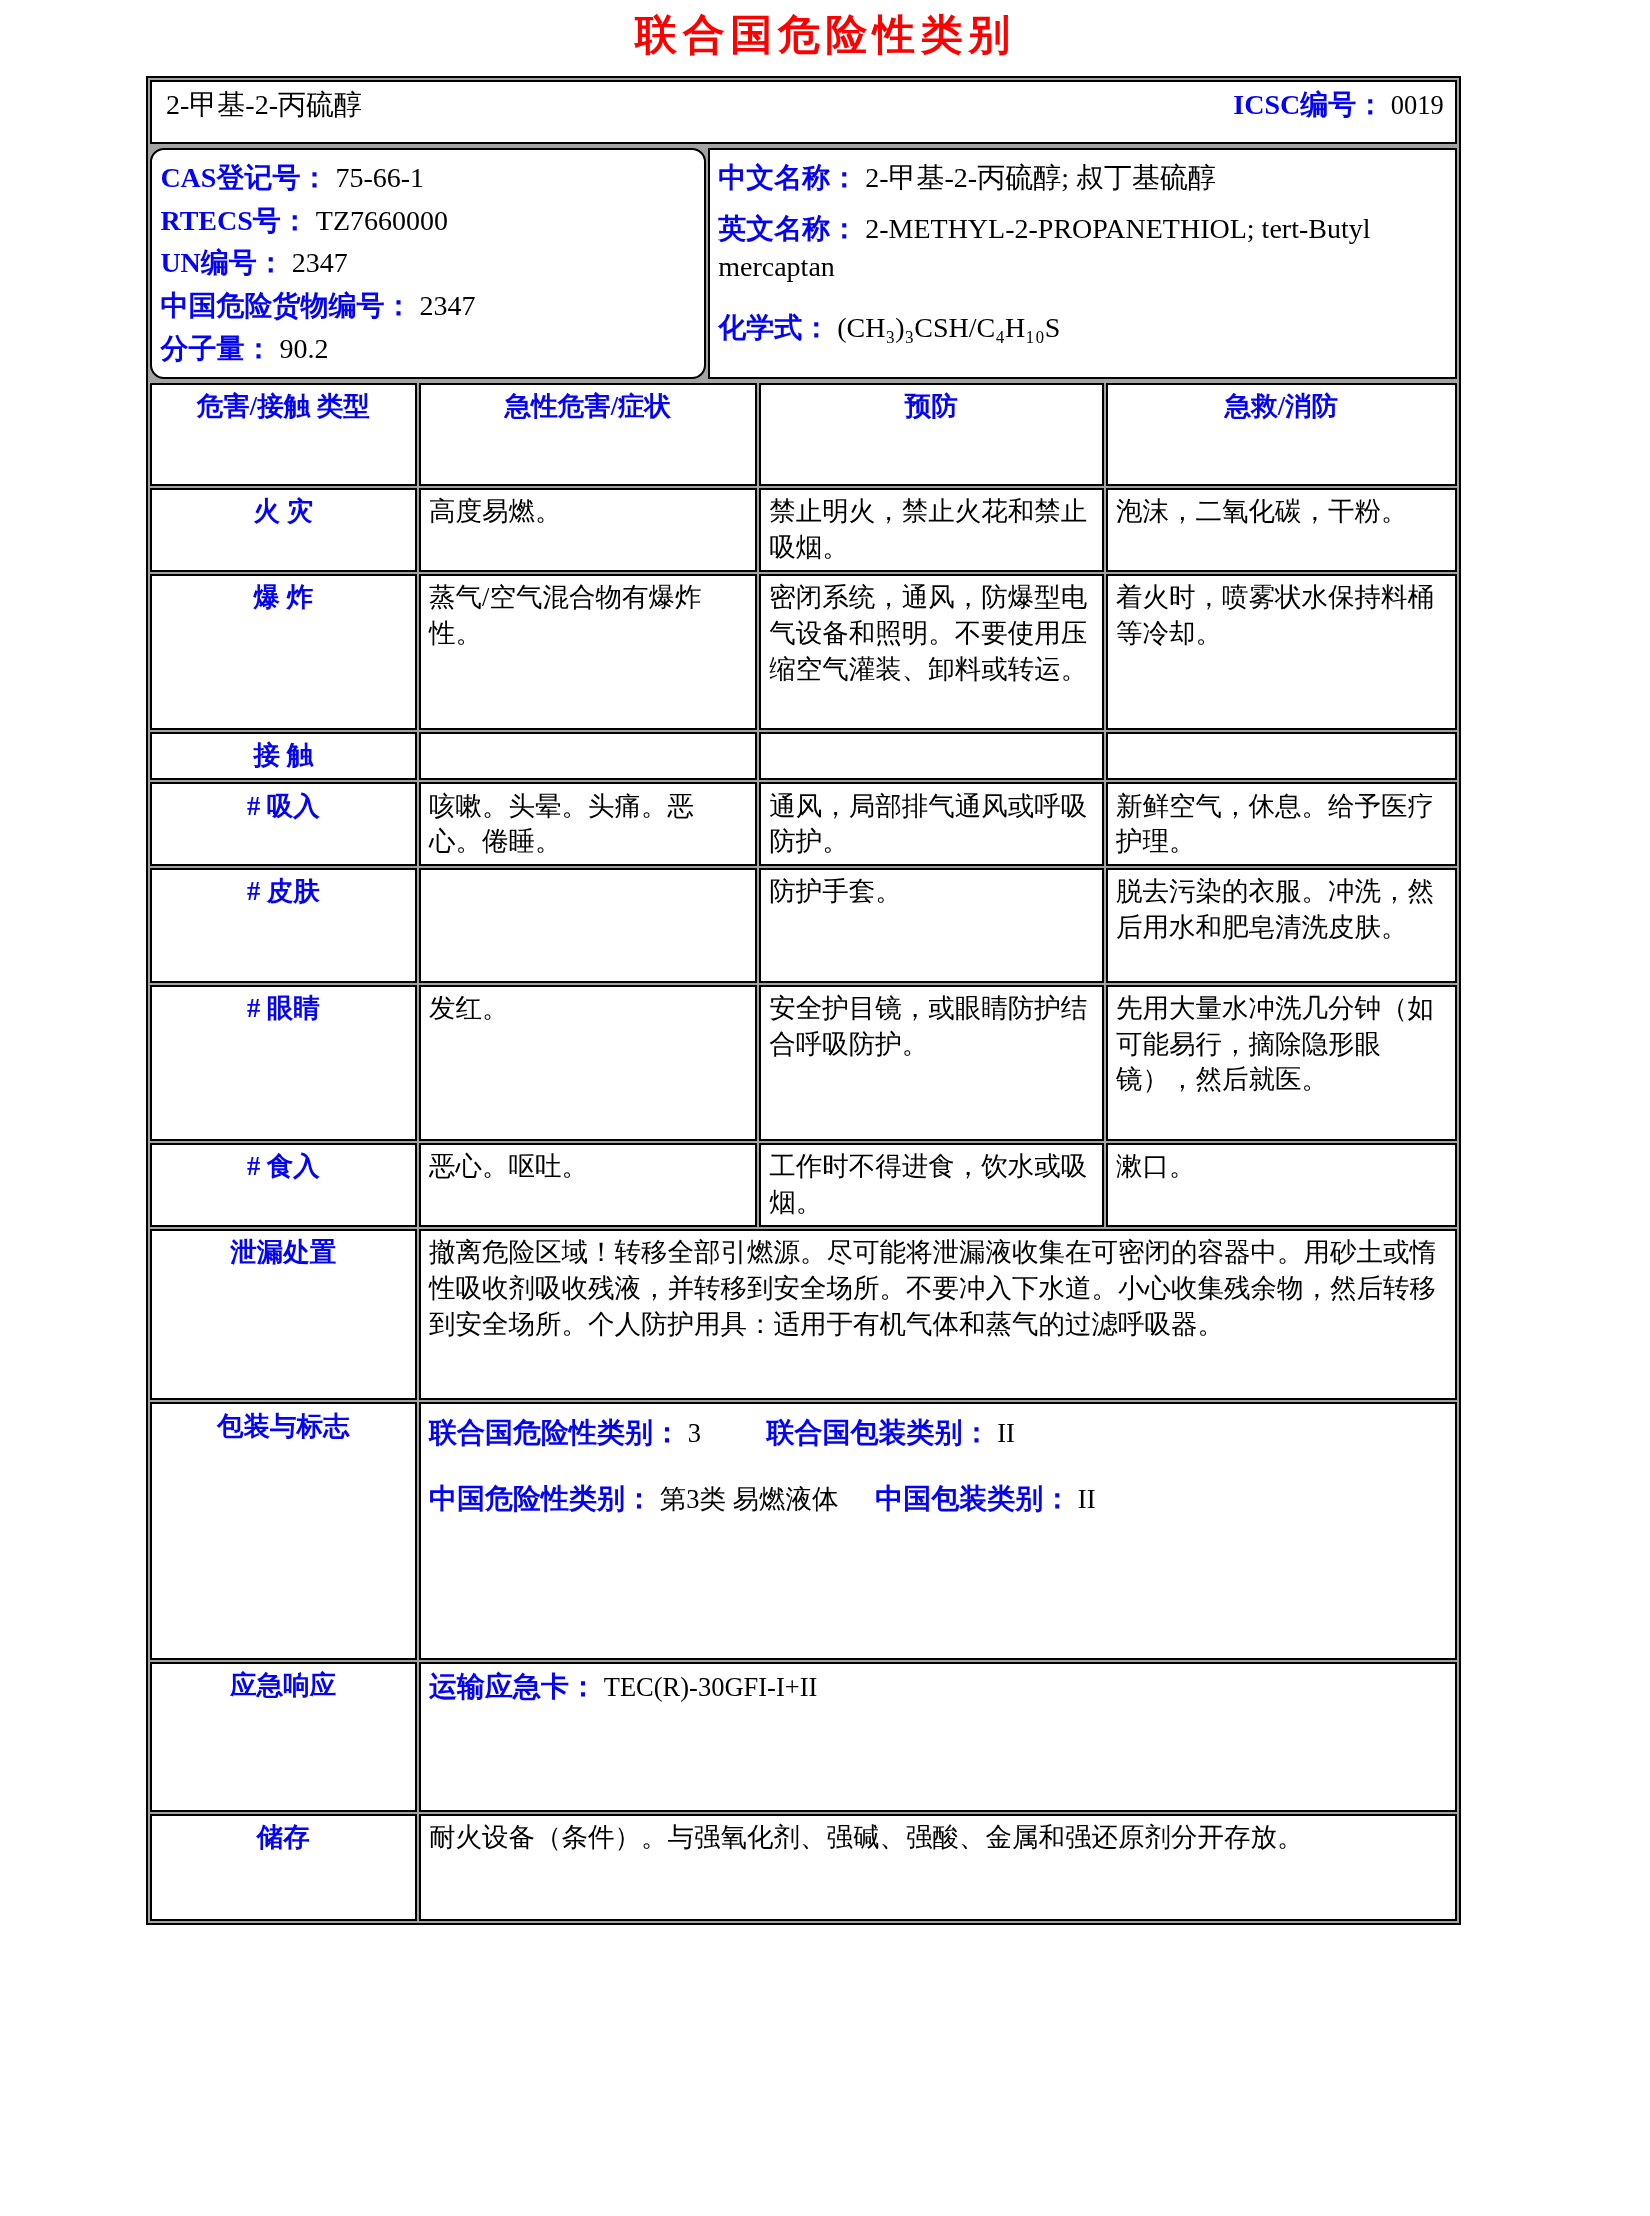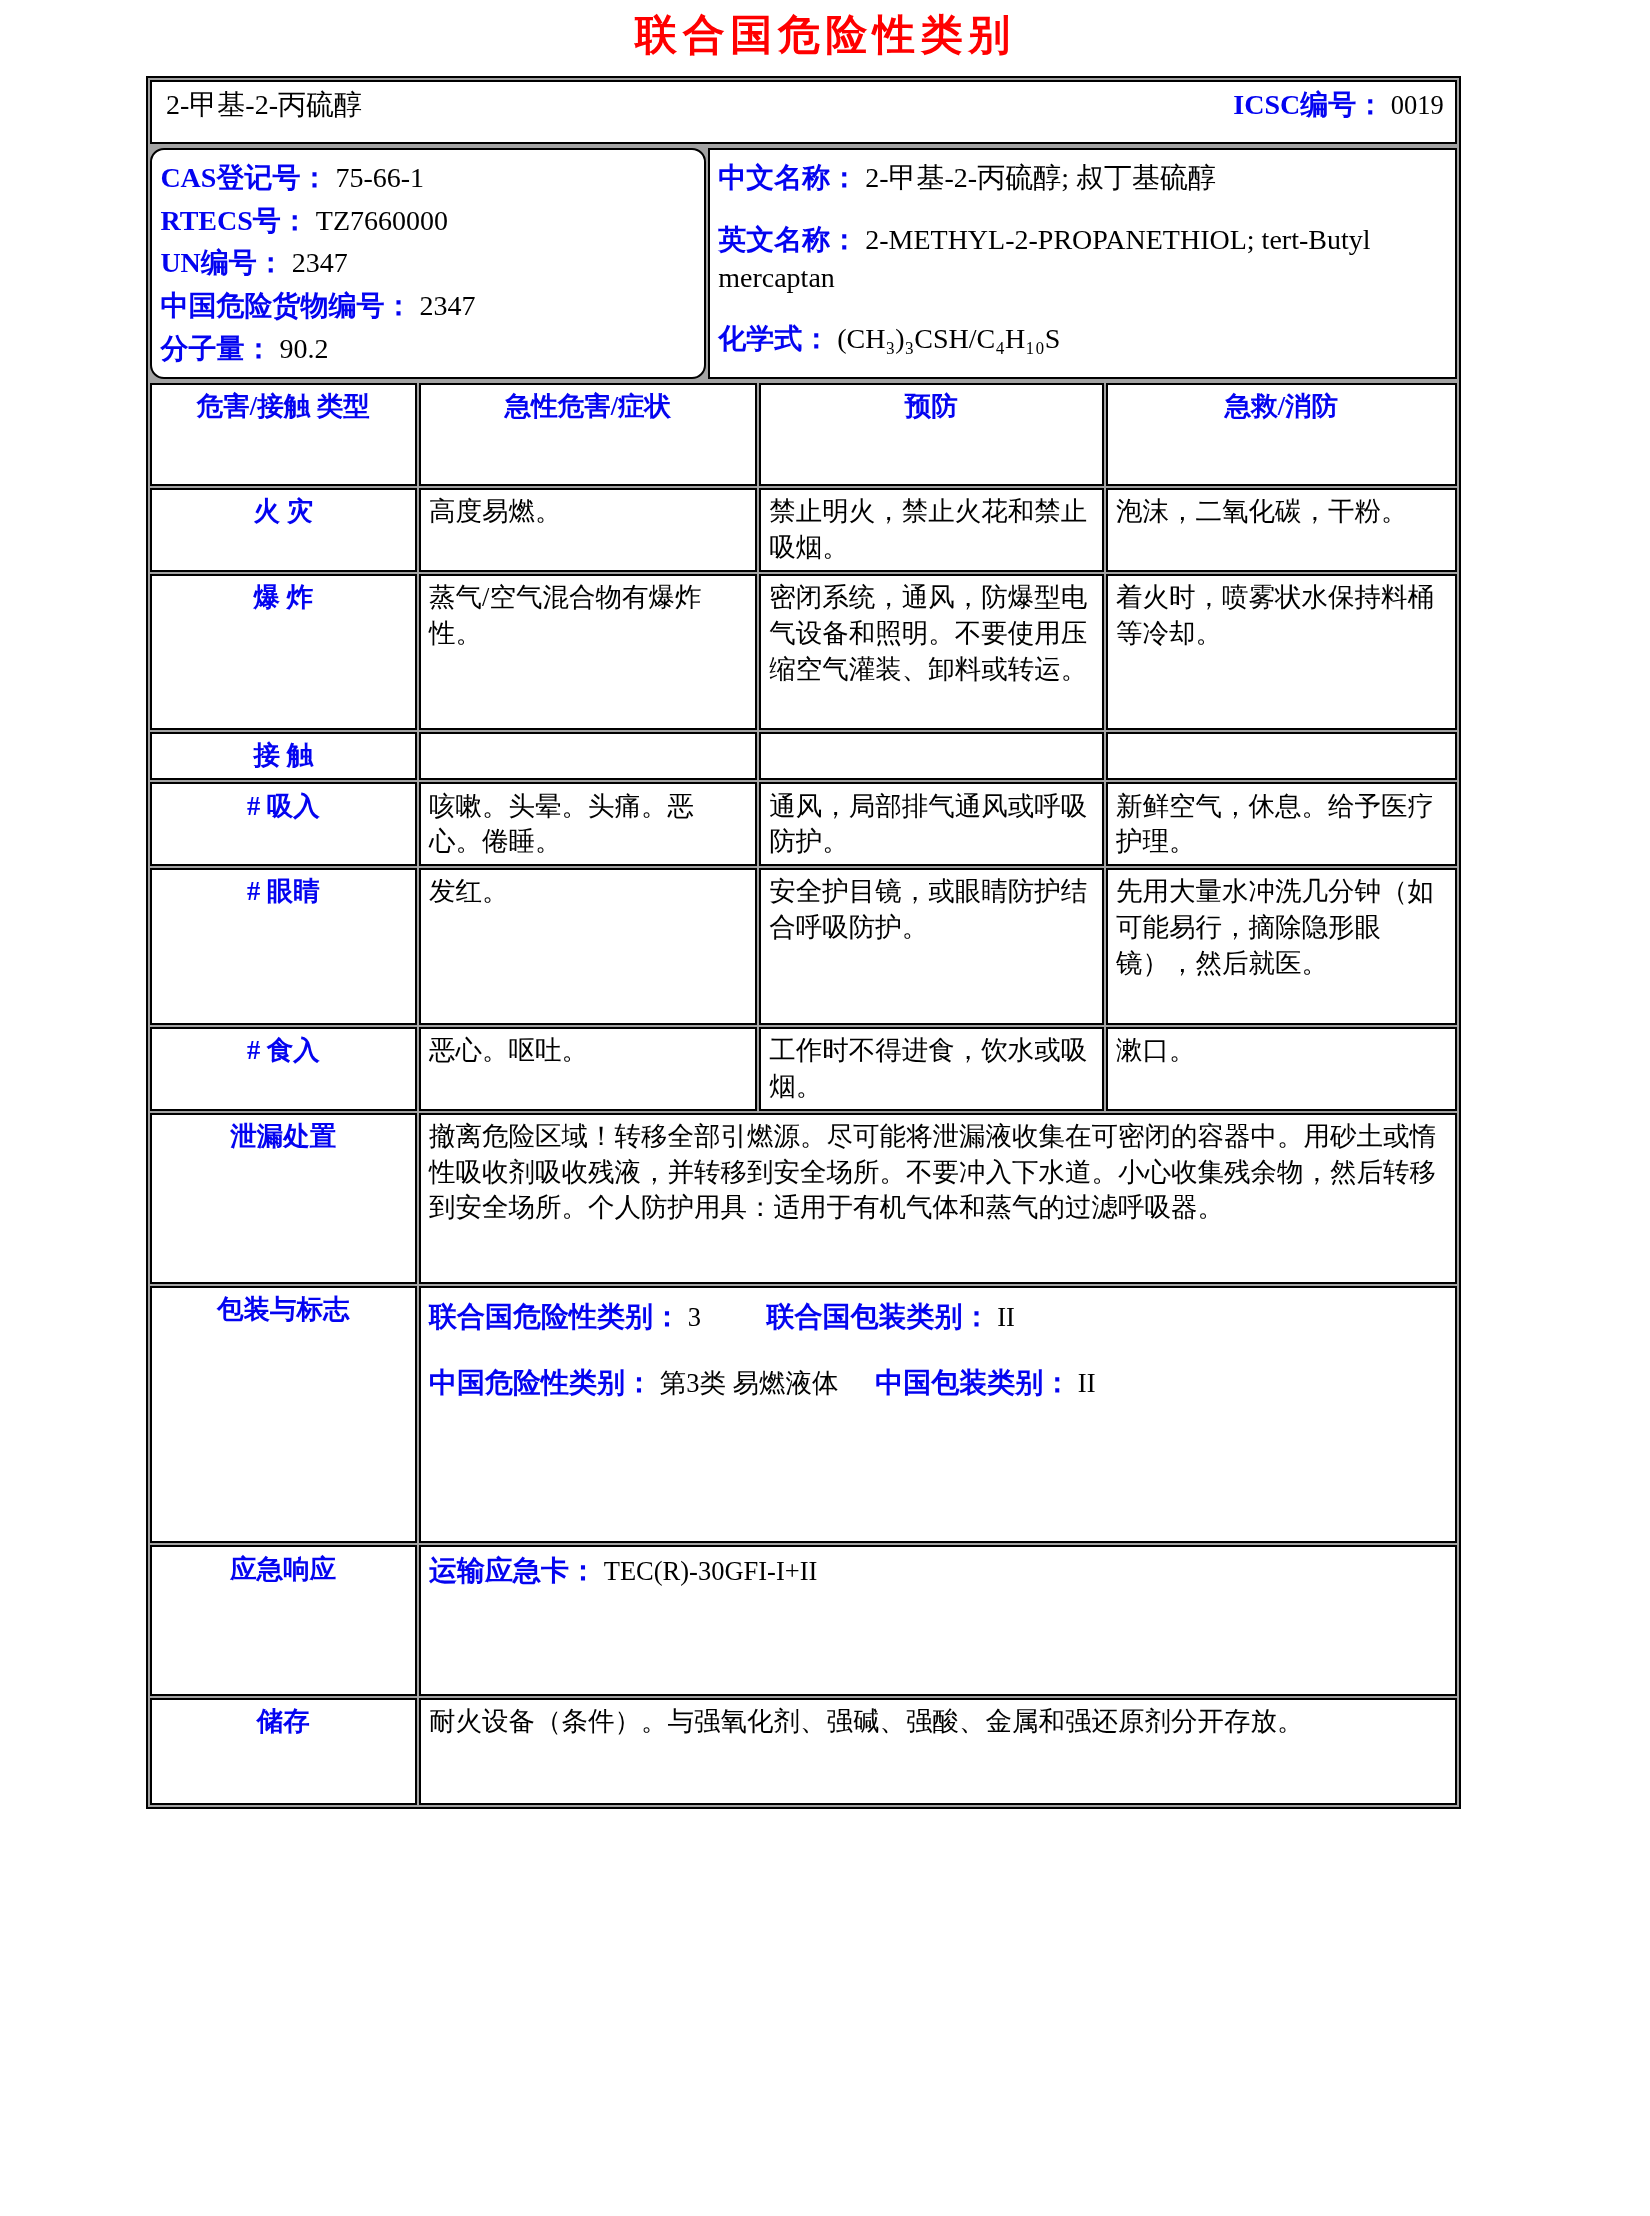--- a/index.html
+++ b/index.html
@@ -42,21 +42,21 @@
   .val{color:#000;}
   
   td.strip-cell{height:52px;vertical-align:middle;}
   .strip-flex{display:flex;justify-content:space-between;align-items:center;}
   .chem-name{font-size:28px;padding-left:5.6px;}
   .icsc{padding-right:2.8px;}
   
   td.info-left{width:41%;vertical-align:middle;height:202px;border-radius:14px;}
   td.info-right{vertical-align:middle;}
   .info-line{margin:4.9px 0;font-size:28px;}
-  .info-line.en{margin:24px 0;}
+  .info-line.en{margin:13px 0;}
   .info-line.formula{margin-top:24px;}
   
   col.c1{width:20.5%;}
   col.c2{width:26%;}
   col.c3{width:26.5%;}
   col.c4{width:27%;}
   td.type-cell{
     text-align:center;
     vertical-align:middle;
     color:#0404f0;
@@ -185,20 +185,26 @@
       <td></td>
     </tr>
 
     <tr class="r-inha">
       <td class="type-cell"># 吸入</td>
       <td>咳嗽。头晕。头痛。恶心。倦睡。</td>
       <td>通风，局部排气通风或呼吸防护。</td>
       <td>新鲜空气，休息。给予医疗护理。</td>
     </tr>
 
+    <tr class="r-skin">
+      <td class="type-cell"># 皮肤</td>
+      <td></td>
+      <td>防护手套。</td>
+      <td>脱去污染的衣服。冲洗，然后用水和肥皂清洗皮肤。</td>
+    </tr>
 
     <tr class="r-eyes">
       <td class="type-cell"># 眼睛</td>
       <td>发红。</td>
       <td>安全护目镜，或眼睛防护结合呼吸防护。</td>
       <td>先用大量水冲洗几分钟（如可能易行，摘除隐形眼镜），然后就医。</td>
     </tr>
 
     <tr class="r-inge">
       <td class="type-cell"># 食入</td>

